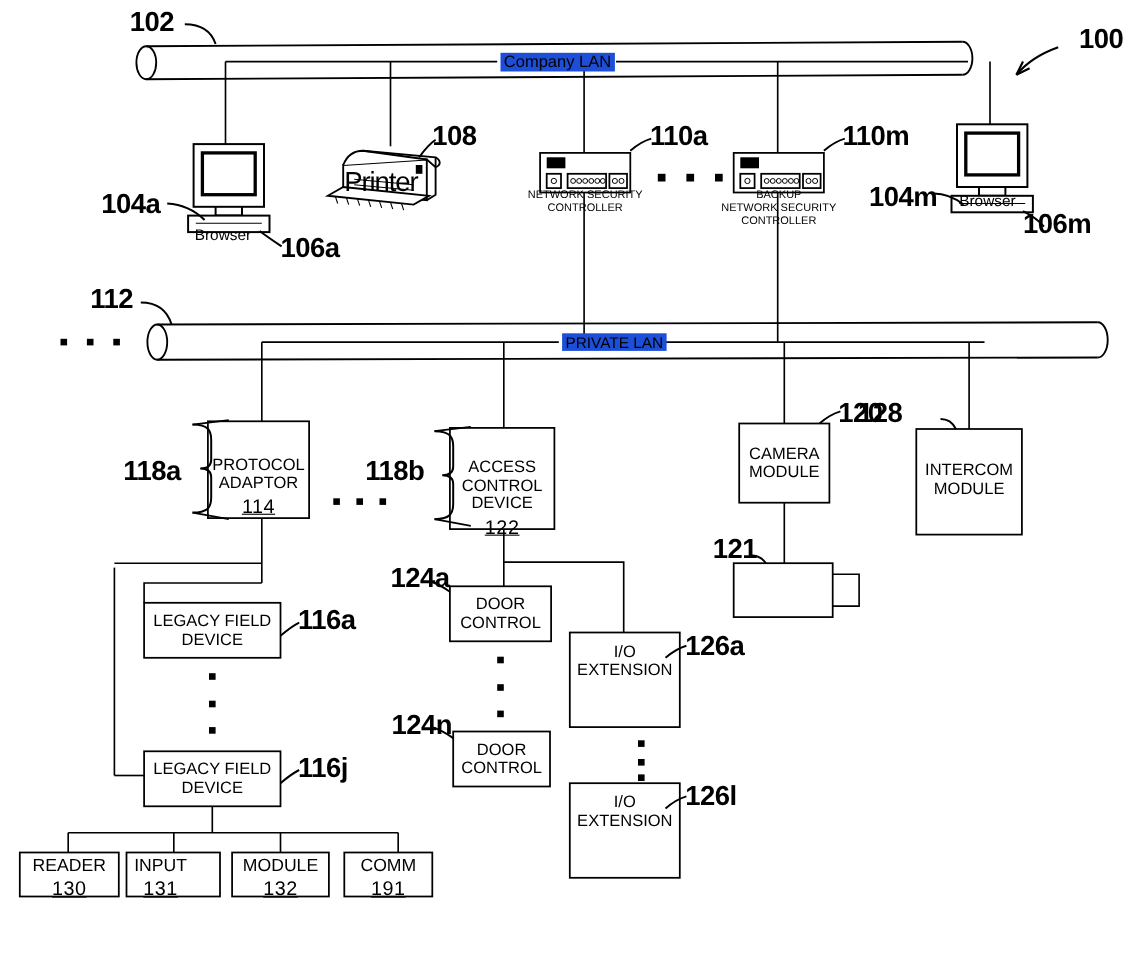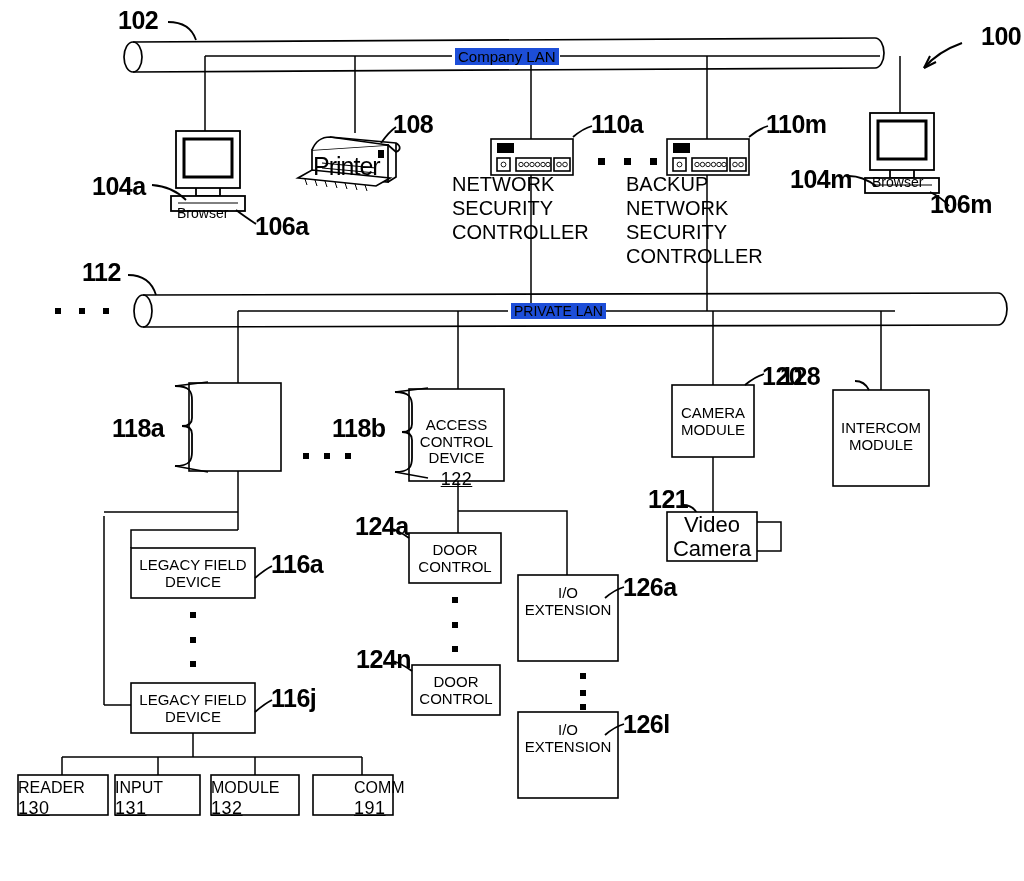--- a/index.html
+++ b/index.html
@@ -1,27 +1,27 @@
 <!DOCTYPE html>
 <html><head>
 <meta charset="utf-8">
 <style>
   html,body{margin:0;padding:0;background:#fff;}
   body{width:1024px;height:881px;position:relative;font-family:"Liberation Sans",sans-serif;color:#000;overflow:hidden;}
   #stage{position:absolute;left:0;top:0;width:1024px;height:881px;}
   svg.layer{position:absolute;left:0;top:0;width:1024px;height:881px;overflow:visible;}
   .refnum{position:absolute;font-family:"Liberation Sans",sans-serif;font-weight:bold;font-size:25px;letter-spacing:-0.5px;white-space:nowrap;}
   .boxlabel{position:absolute;text-align:center;font-family:"Liberation Sans",sans-serif;font-size:15px;line-height:1.12;white-space:pre-line;}
-  .devlabel{position:absolute;font-family:"Liberation Sans",sans-serif;font-size:20px;line-height:1.2;white-space:pre-line;}
+  .devlabel{position:absolute;text-align:center;font-family:"Liberation Sans",sans-serif;font-size:10px;line-height:1.2;white-space:pre-line;}
   .lanlabel{position:absolute;font-family:"Liberation Sans",sans-serif;font-size:15px;background:#1d4ed8;padding:0 3px;white-space:nowrap;}
   .lanlabel.big{font-size:14px;}
   .undernum{display:block;text-decoration:underline;font-size:18px;margin-top:2px;letter-spacing:0.5px;}
   .browserlab{position:absolute;font-size:14px;font-family:"Liberation Sans",sans-serif;white-space:nowrap;}
   .vidcam{position:absolute;text-align:center;font-size:22px;line-height:1.08;font-family:"Liberation Sans",sans-serif;white-space:pre-line;}
-  .smallbox{position:absolute;font-size:16px;line-height:1.1;font-family:"Liberation Sans",sans-serif;}
+  .smallbox{position:absolute;text-align:center;font-size:16px;line-height:1.1;font-family:"Liberation Sans",sans-serif;}
   .printerword{position:absolute;font-size:25px;font-family:"Liberation Sans",sans-serif;letter-spacing:-1px;}
 </style>
 </head>
 <body>
 
 <div id="stage">
 
   <svg class="layer" viewBox="0 0 1024 881">
     <g stroke="#000" fill="none" stroke-width="1.6">
 
@@ -266,40 +266,43 @@
   <div class="refnum" style="left:766px;top:110px;">110m</div>
   <div class="devlabel" style="left:626px;top:172px;width:164px;">BACKUP
 NETWORK SECURITY
 CONTROLLER</div>
 
   <div class="refnum" style="left:790px;top:165px;">104m</div>
   <div class="browserlab" style="left:872px;top:174px;">Browser</div>
   <div class="refnum" style="left:930px;top:190px;">106m</div>
 
   <div class="refnum" style="left:112px;top:414px;">118a</div>
+  <div class="boxlabel" style="left:189px;top:398px;width:92px;">
+    <span>PROTOCOL
+ADAPTOR</span>
+    <span class="undernum">114</span>
+  </div>
 
   <div class="refnum" style="left:332px;top:414px;">118b</div>
   <div class="boxlabel" style="left:409px;top:400px;width:95px;">
     <span>ACCESS
 CONTROL
 DEVICE</span>
     <span class="undernum">122</span>
   </div>
 
   <div class="refnum" style="left:762px;top:362px;">120</div>
   <div class="boxlabel" style="left:672px;top:405px;width:82px;">CAMERA
 MODULE</div>
 
   <div class="refnum" style="left:780px;top:362px;">128</div>
   <div class="boxlabel" style="left:833px;top:420px;width:96px;">INTERCOM
 MODULE</div>
 
   <div class="refnum" style="left:648px;top:485px;">121</div>
-  <div class="vidcam" style="left:667px;top:513px;width:90px;">Video
-Camera</div>
 
   <div class="boxlabel" style="left:131px;top:557px;width:124px;">LEGACY FIELD
 DEVICE</div>
   <div class="refnum" style="left:271px;top:550px;">116a</div>
 
   <div class="boxlabel" style="left:131px;top:692px;width:124px;">LEGACY FIELD
 DEVICE</div>
   <div class="refnum" style="left:271px;top:684px;">116j</div>
 
   <div class="refnum" style="left:355px;top:512px;">124a</div>
@@ -323,18 +326,18 @@
     <span class="undernum">130</span>
   </div>
   <div class="smallbox" style="left:115px;top:779px;width:62px;">
     <span>INPUT</span>
     <span class="undernum">131</span>
   </div>
   <div class="smallbox" style="left:211px;top:779px;width:88px;">
     <span>MODULE</span>
     <span class="undernum">132</span>
   </div>
-  <div class="smallbox" style="left:313px;top:779px;width:80px;margin-left:41px;">
+  <div class="smallbox" style="left:313px;top:779px;width:80px;">
     <span>COMM</span>
     <span class="undernum">191</span>
   </div>
 
 </div>
 
 </body></html>

